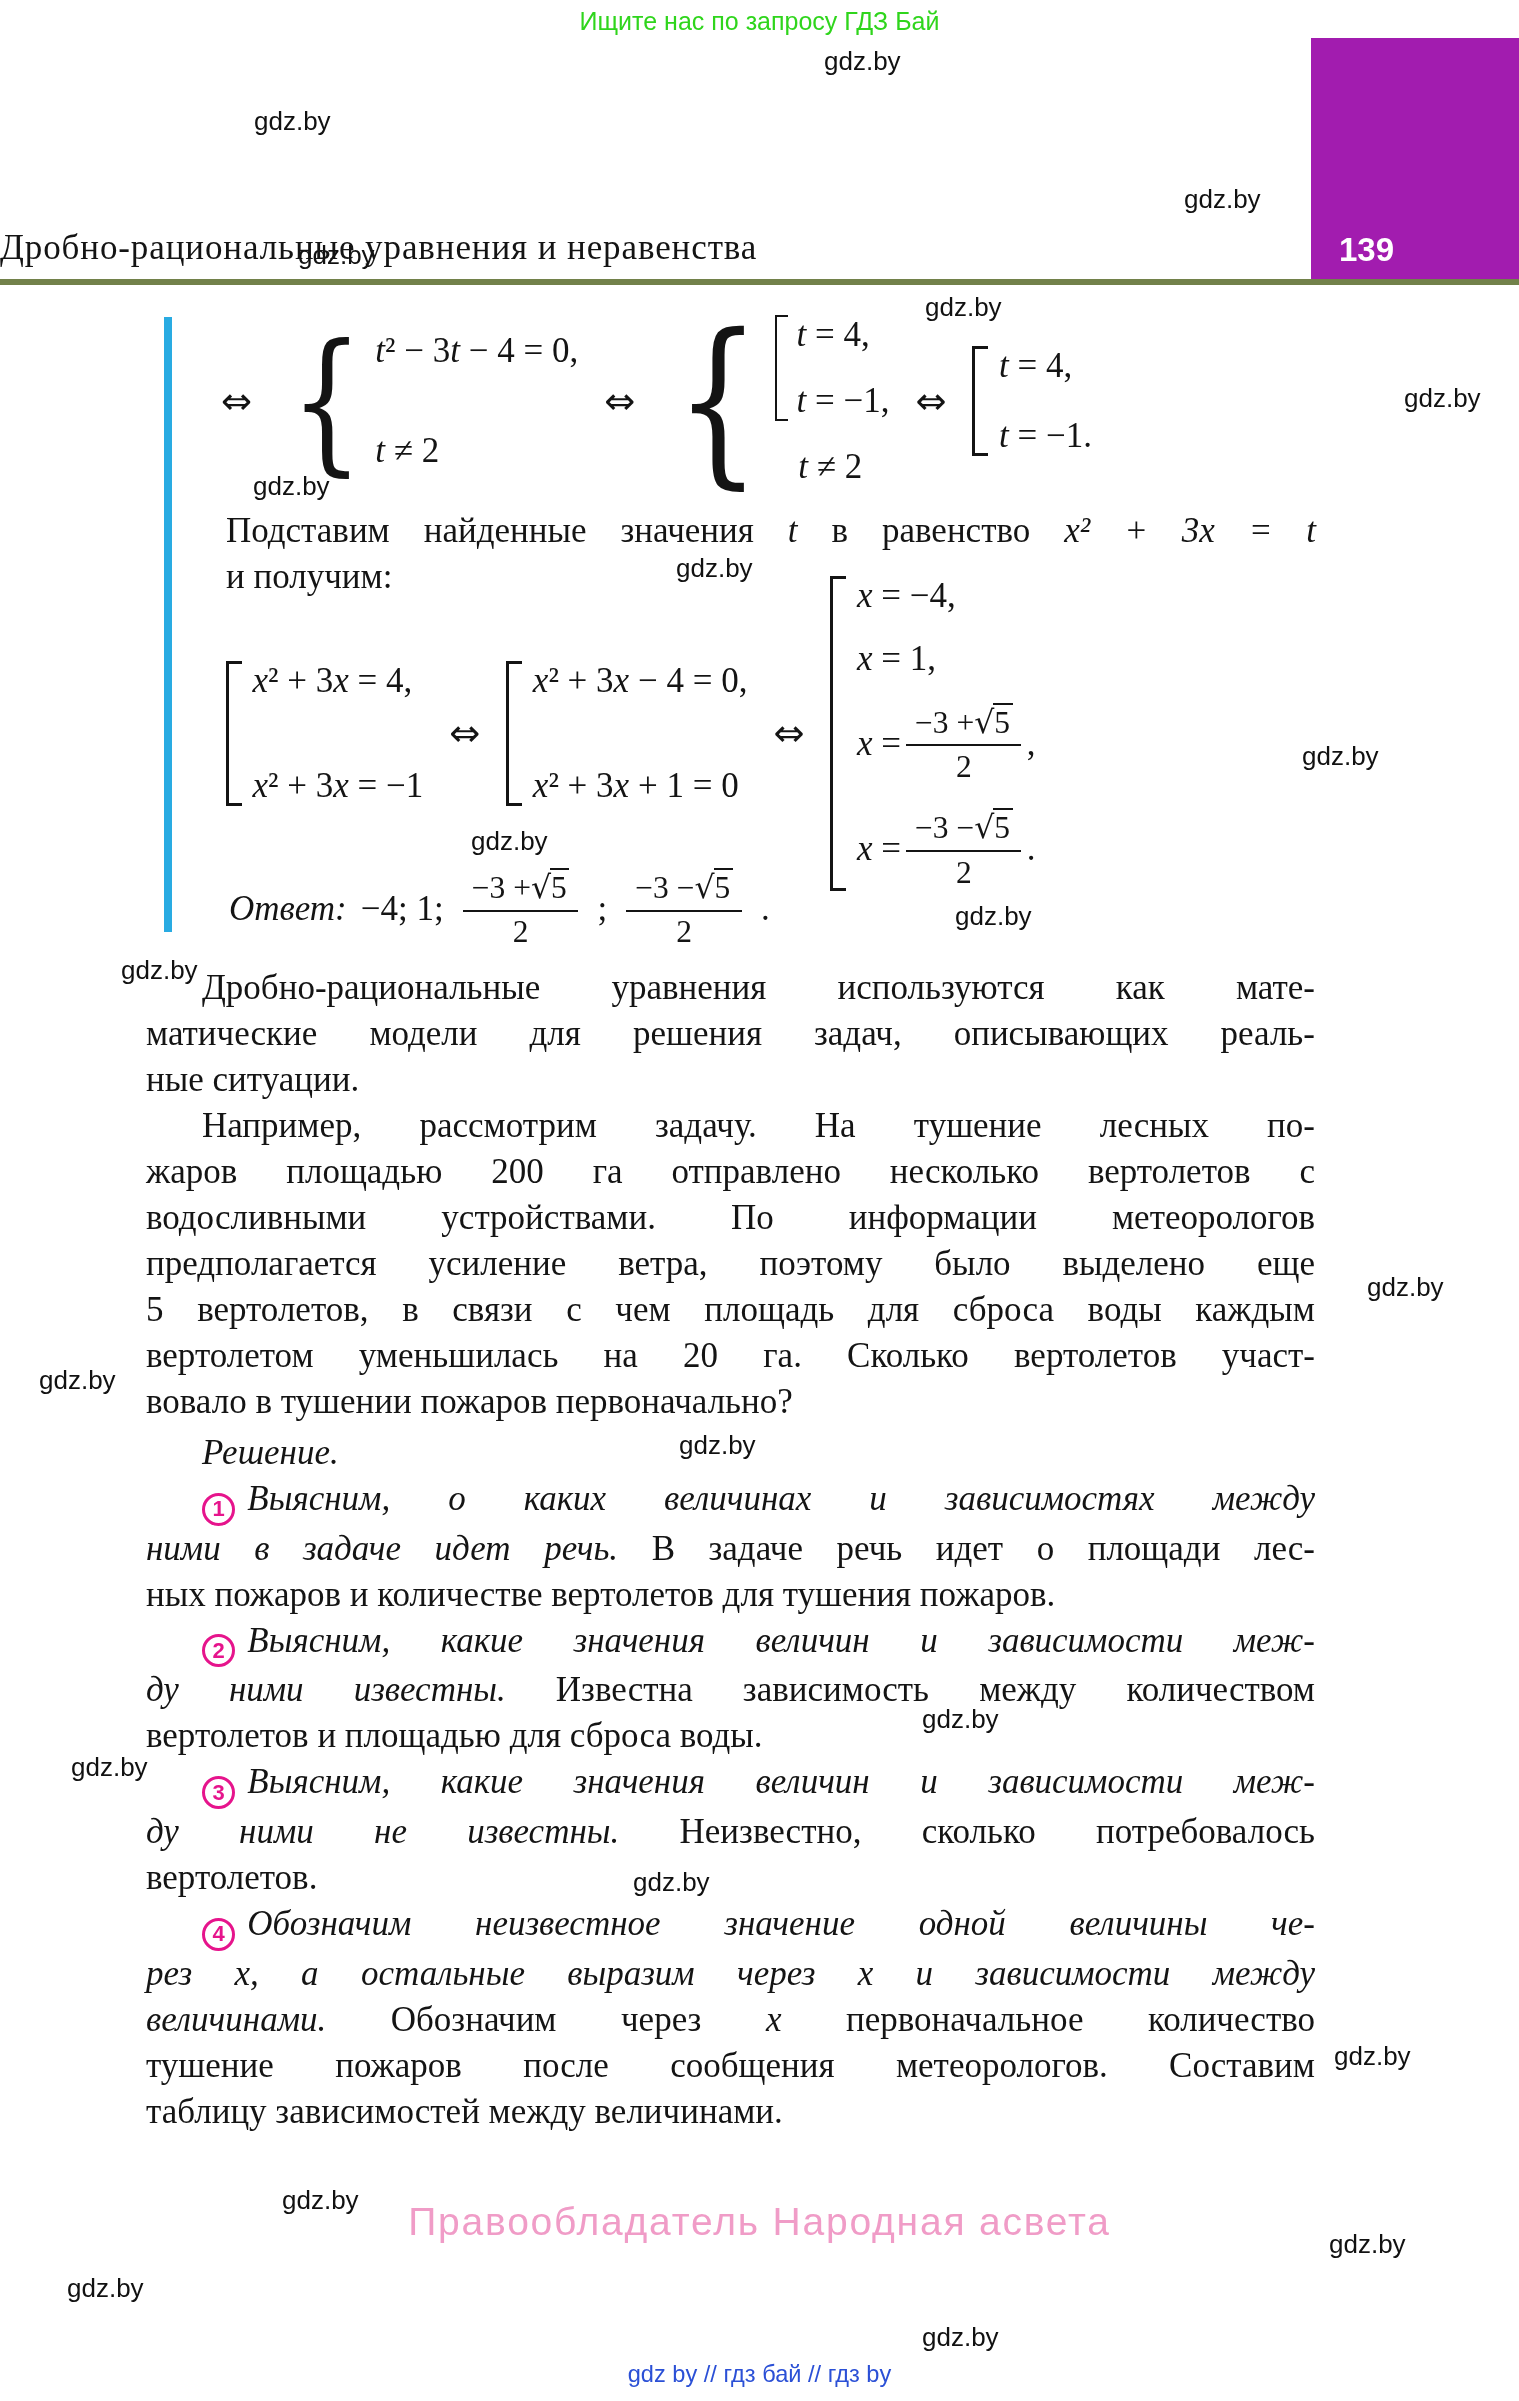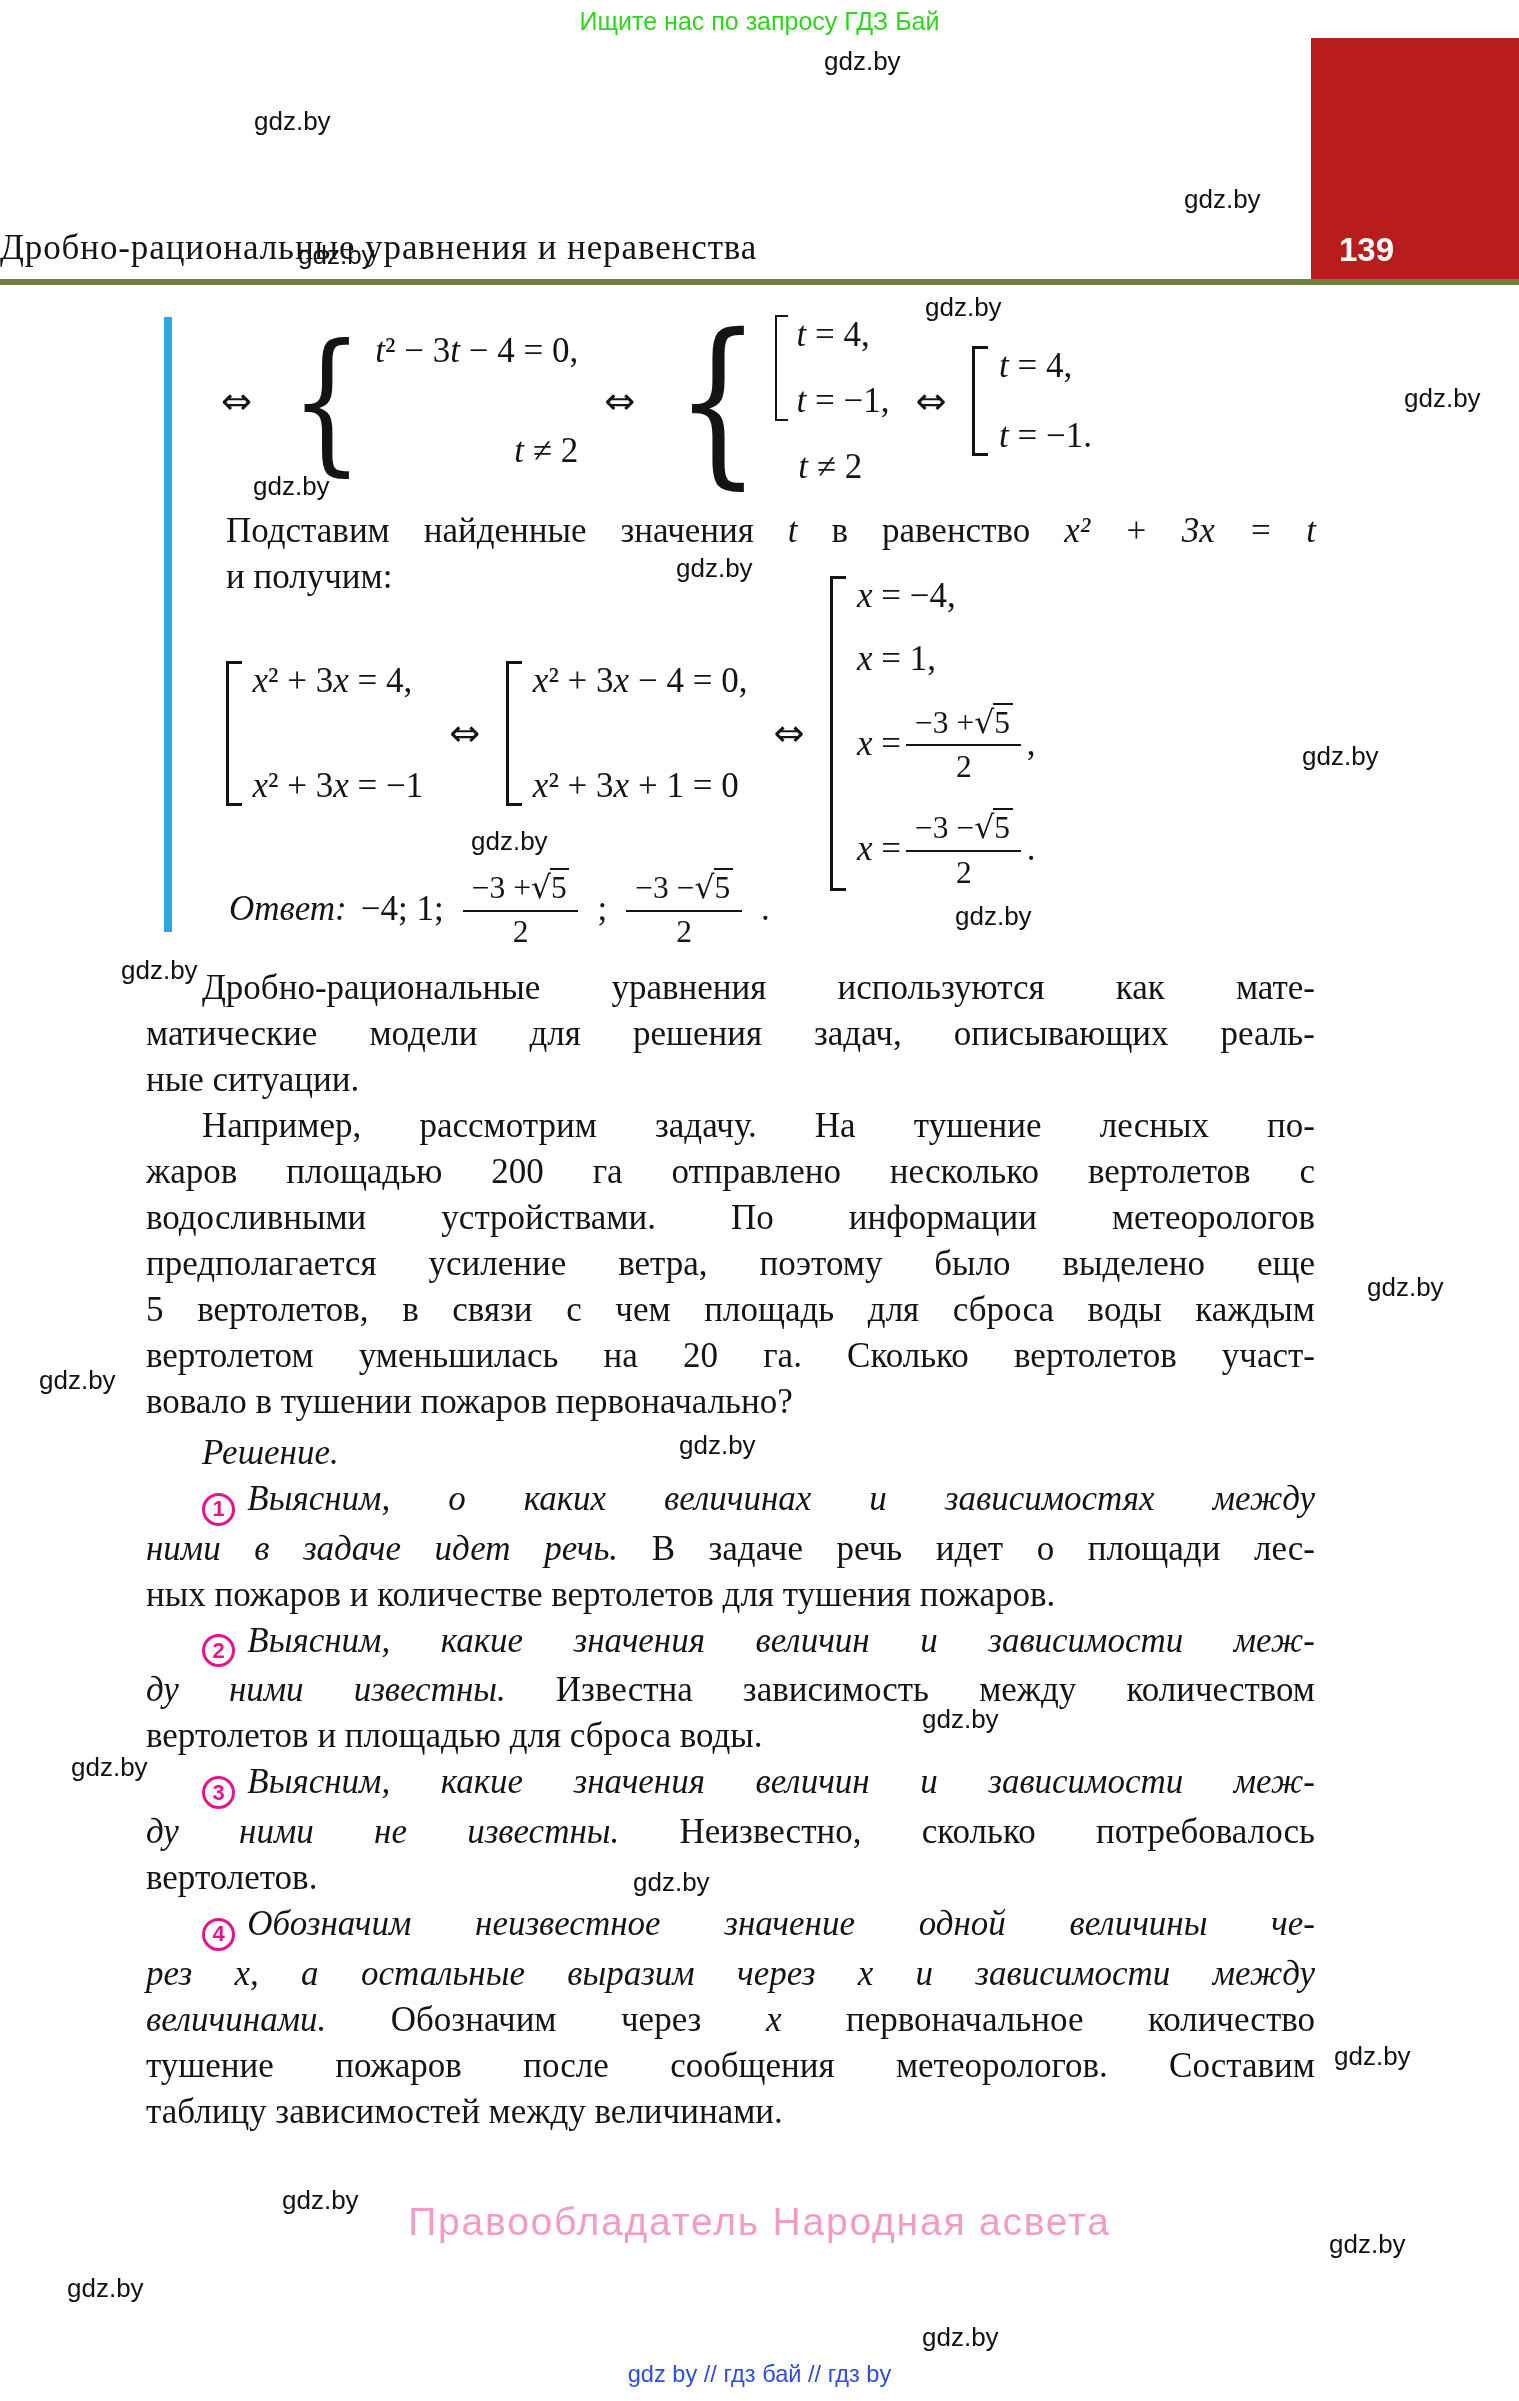--- a/index.html
+++ b/index.html
@@ -14,37 +14,37 @@
   .promo{
     position:absolute;top:8.8px;left:0;width:100%;text-align:center;
     font-family:"Liberation Sans",sans-serif;font-size:25px;color:#2fd51c;line-height:1;
   }
   .header-title{
     position:absolute;top:228px;left:0;width:1284px;text-align:left;
     font-size:35px;letter-spacing:0.9px;white-space:nowrap;
   }
   .pagebox{
     position:absolute;left:1311px;top:38px;width:208px;height:242px;
-    background:#b91c1c;
+    background:#a21caf;
   }
   .pagebox .num{
     position:absolute;left:28px;bottom:14px;color:#ffffff;
     font-family:"Liberation Sans",sans-serif;font-weight:bold;font-size:33px;line-height:1;
   }
   .hrule{position:absolute;left:0;top:279px;width:1519px;height:6.1px;background:#72814a;}
   .accent{position:absolute;left:164px;top:317px;width:7.9px;height:615px;background:#29abe2;}
 
   
   .mrow{position:absolute;display:flex;align-items:center;gap:26px;font-size:35px;}
   .mrow i{font-style:italic;}
   .ml{white-space:nowrap;line-height:1.15;}
   .fl{display:flex;align-items:center;white-space:nowrap;line-height:1.15;}
   .sys{display:flex;align-items:center;}
   .col{display:flex;flex-direction:column;justify-content:center;}
-  .gapA{gap:60px;text-align:right;}
+  .gapA{gap:60px;}
   .gapB{gap:26px;}
   .gapC{gap:30px;}
   .gapD{gap:64px;}
   .gapF{gap:23px;}
   .brace{
     font-family:"DejaVu Serif",serif;line-height:0.85;flex:none;
     transform:scaleX(0.75);transform-origin:center;font-weight:normal;
   }
   .braceA{font-size:153px;}
   .braceB{font-size:179px;}

